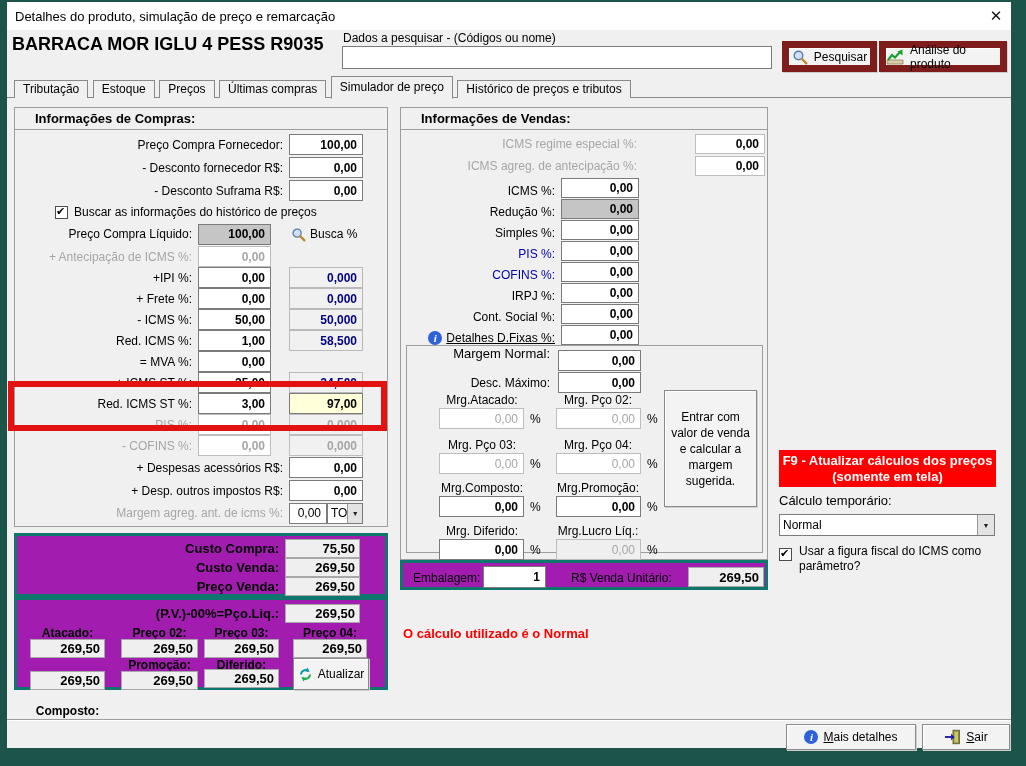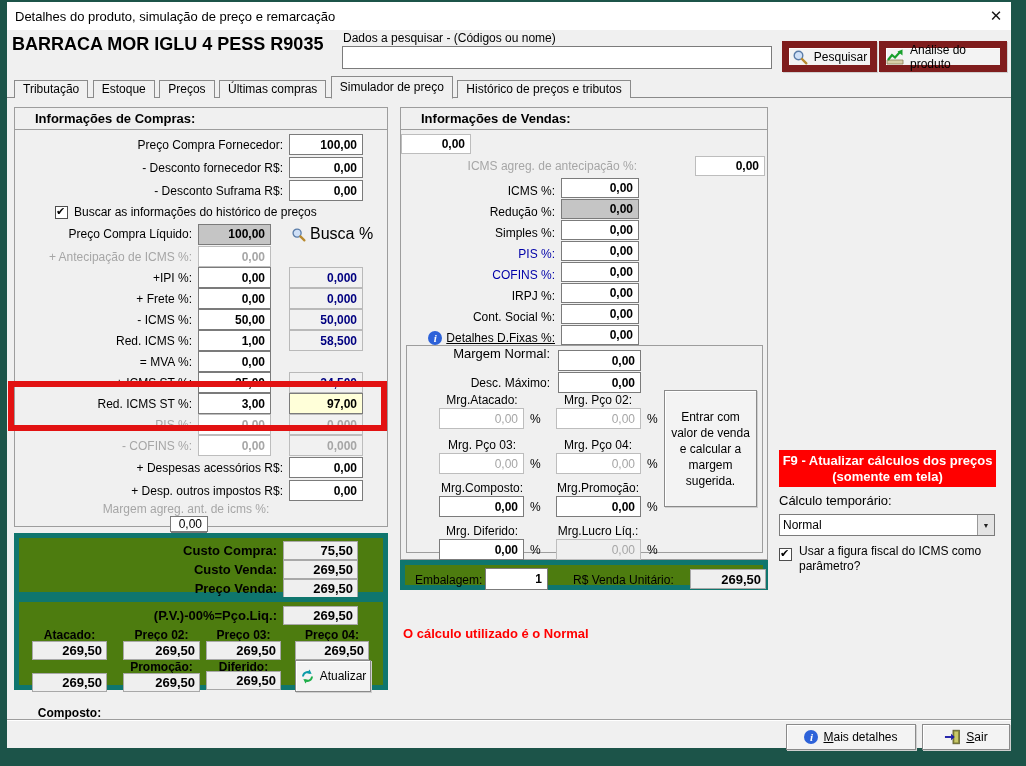--- a/index.html
+++ b/index.html
@@ -33,21 +33,21 @@
   .w73{width:73px;} .w74{width:74px;} .ml18{margin-left:18px;} .sp92{width:92px;}
   .calc{background:#f1f1f1;border:1px solid #b9b9b9;color:#000080;}
   .dis .lbl{color:#a6a6a6;} .dis .fld{color:#a6a6a6;border-color:#bdbdbd;}
   .grayfld{background:#c5c5c5;}
   .yellowfld{background:#ffffd9;color:#000;}
   .cbx{width:13px;height:13px;background:#fff;border:1px solid #4d4d4d;position:relative;box-sizing:border-box;flex:none;}
   .cbx::after{content:"✔";position:absolute;top:-2px;left:0;font-size:11px;color:#000;line-height:13px;}
   .link{text-decoration:underline;color:#000;}
   .info-i{display:inline-block;width:14px;height:14px;border-radius:50%;background:#2d62d9;color:#fff;font:italic bold 11px "Liberation Serif",serif;text-align:center;line-height:14px;flex:none;}
   
-  .pbox{position:absolute;background:#4d7c0f;border:5px solid #0f766e;box-sizing:border-box;padding-left:43px;}
+  .pbox{position:absolute;background:#a21caf;border:3px solid #0f766e;box-sizing:border-box;padding-left:43px;}
   .tot .lbl2{position:absolute;font-size:13px;font-weight:bold;text-align:right;}
   .tfld{position:absolute;box-sizing:border-box;background:#efefef;border:1px solid #a8a8a8;font:bold 13px "Liberation Sans",sans-serif;display:flex;align-items:center;justify-content:flex-end;padding:0 4px;}
   .chead{position:absolute;font-size:12px;font-weight:bold;text-align:center;}
   .btn{background:#f3f3f3;border:1px solid #8a8a8a;box-shadow:inset 1px 1px 0 #fff,1px 1px 0 #cfcfcf;display:flex;align-items:center;justify-content:center;gap:5px;font-size:12px;color:#000;box-sizing:border-box;position:absolute;}
   .fl-underline::first-letter{text-decoration:underline;}
   
   .vr{display:flex;align-items:flex-end;height:21px;padding-right:128px;}
   .vr2{display:flex;align-items:center;height:22px;padding-right:2px;}
   .vr2 .lbl{padding-right:58px;}
   .w78{width:78px;height:20px;} .w70{width:70px;height:20px;}
@@ -129,21 +129,21 @@
           <span style="font-size:12px;padding-left:6px;">Buscar as informações do histórico de preços</span>
         </div>
         <div class="cr" style="height:24px;">
           <span class="lbl">Preço Compra Líquido:</span>
           <span class="fld w73 grayfld">100,00</span>
           <span class="sp92" style="display:flex;align-items:center;gap:4px;padding-left:20px;box-sizing:border-box;">
             <svg viewBox="0 0 16 16" width="15" height="15">
                 <circle cx="6.5" cy="6.5" r="4.3" fill="#cfe0f7" stroke="#5a7ca8" stroke-width="1.4"></circle>
                 <line x1="10" y1="10" x2="14.3" y2="14.3" stroke="#b98a2f" stroke-width="2.4" stroke-linecap="round"></line>
               </svg>
-            <span style="font-size:16px;white-space:nowrap;">Busca %</span>
+            <span style="font-size:12px;white-space:nowrap;">Busca %</span>
           </span>
         </div>
         <div class="cr dis" style="height:21px;">
           <span class="lbl">+ Antecipação de ICMS %:</span>
           <span class="fld w73">0,00</span>
           <span class="sp92"></span>
         </div>
         <div class="cr" style="height:21px;">
           <span class="lbl">+IPI %:</span>
           <span class="fld w73">0,00</span>
@@ -190,21 +190,21 @@
           <span class="fld w74 calc ml18" style="color:#a6a6a6;">0,000</span>
         </div>
         <div class="cr" style="height:23px;">
           <span class="lbl">+ Despesas acessórios R$:</span>
           <span class="fld w74">0,00</span>
         </div>
         <div class="cr" style="height:23px;">
           <span class="lbl">+ Desp. outros impostos R$:</span>
           <span class="fld w74">0,00</span>
         </div>
-        <div class="cr" style="height:22px;flex-direction:column;">
+        <div class="cr" style="height:22px;">
           <span class="lbl" style="color:#a6a6a6;">Margem agreg. ant. de icms %:</span>
           <span class="fld" style="width:38px;font-weight:normal;">0,00</span>
           <span class="dd" style="position:relative;width:36px;height:21px;">
             <span class="ddval">TO</span>
             <span class="ddbtn">▼</span>
           </span>
         </div>
       </div>
     </div>
 
@@ -246,20 +246,21 @@
             <polygon points="5.8,15.4 3.6,10.6 8.6,11.4" fill="#1fae4a"></polygon>
           </svg>
         <span>Atualizar</span>
       </div>
     </div>
 
     <div class="gb" style="left:393px;top:9px;width:368px;height:453px;">
       <div class="gbt">Informações de Vendas:</div>
       <div style="padding-top:3px;">
         <div class="vr2 dis">
+          <span class="lbl">ICMS regime especial %:</span>
           <span class="fld w70" style="color:#000;">0,00</span>
         </div>
         <div class="vr2 dis">
           <span class="lbl">ICMS agreg. de antecipação %:</span>
           <span class="fld w70" style="color:#000;">0,00</span>
         </div>
         <div class="vr">
           <span class="lbl">ICMS %:</span>
           <span class="fld w78">0,00</span>
         </div>

